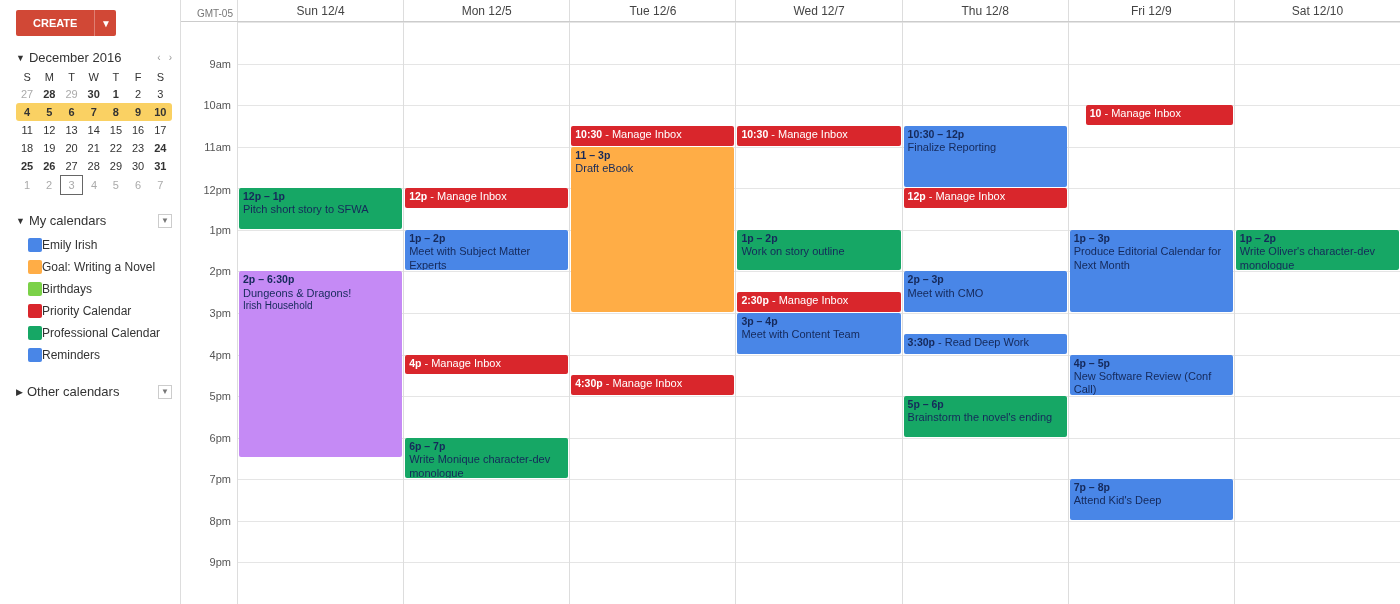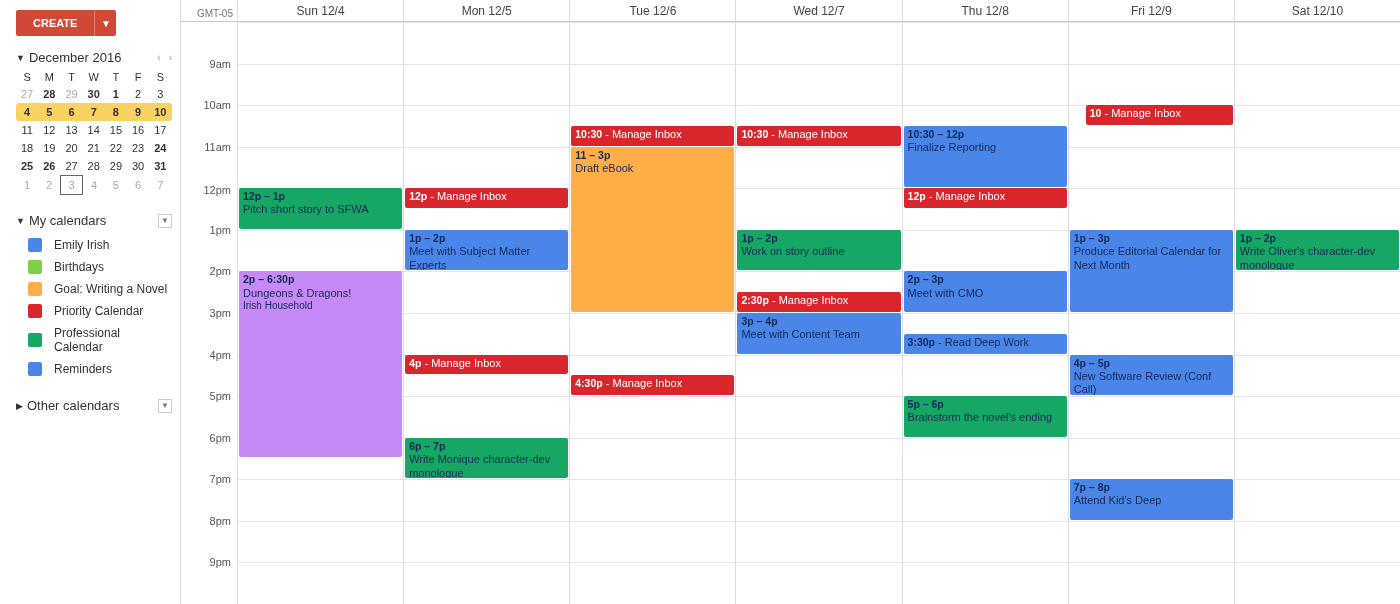--- a/index.html
+++ b/index.html
@@ -27,21 +27,21 @@
   .mini-cal tr.current-week td:last-child { border-radius: 0 3px 3px 0; }
   .mini-cal td.today { border: 1px solid #666; border-radius: 2px; }
   .mini-cal td.bold { font-weight: bold; }
 
   .section-header { display:flex; align-items:center; justify-content:space-between; margin-top:18px; margin-bottom:6px; font-size:13px; color:#333;}
   .section-header .label { display:flex; align-items:center; gap:4px;}
   .tri { font-size:9px; color:#333;}
   .dropdown-square { width:14px; height:14px; border:1px solid #ccc; font-size:8px; display:flex; align-items:center; justify-content:center; color:#777; cursor:pointer; }
 
   .cal-list { list-style:none; }
-  .cal-list li { display:flex; align-items:center; gap:12px; padding:4px 0 4px 12px; font-size:12px; cursor:pointer; }
+  .cal-list li { display:flex; align-items:center; gap:0; padding:4px 0 4px 12px; font-size:12px; cursor:pointer; }
   .swatch { width:14px; height:14px; border-radius:2px; flex-shrink:0; }
 
   
   .main { flex:1; position:relative; border-left:1px solid #ddd;}
   .day-header-row { display:flex; border-bottom:1px solid #ccc; height:22px; }
   .day-header-row .gutter { width:56px; font-size:10px; color:#777; display:flex; align-items:flex-end; justify-content:flex-end; padding:0 4px 2px 0;}
   .day-header { flex:1; text-align:center; font-size:12px; color:#444; border-left:1px solid #ddd; display:flex; align-items:center; justify-content:center; }
 
   .grid-body { display:flex; height:calc(100% - 22px); position:relative; }
   .time-gutter { width:56px; position:relative; flex-shrink:0; }
@@ -153,26 +153,26 @@
         <span>My calendars</span>
       </div>
       <div class="dropdown-square">▼</div>
     </div>
     <ul class="cal-list" id="cal-list">
         <li>
           <span class="swatch" style="background: rgb(73, 134, 231);"></span>
           <span>Emily Irish</span>
         </li>
         <li>
+          <span class="swatch" style="background: rgb(255, 173, 70);"></span>
+          <span>Goal: Writing a Novel</span>
+        </li>
+        <li>
           <span class="swatch" style="background: rgb(123, 209, 72);"></span>
           <span>Birthdays</span>
-        </li>
-        <li>
-          <span class="swatch" style="background: rgb(255, 173, 70);"></span>
-          <span>Goal: Writing a Novel</span>
         </li>
         <li>
           <span class="swatch" style="background: rgb(217, 38, 44);"></span>
           <span>Priority Calendar</span>
         </li>
         <li>
           <span class="swatch" style="background: rgb(22, 167, 101);"></span>
           <span>Professional Calendar</span>
         </li>
         <li>

